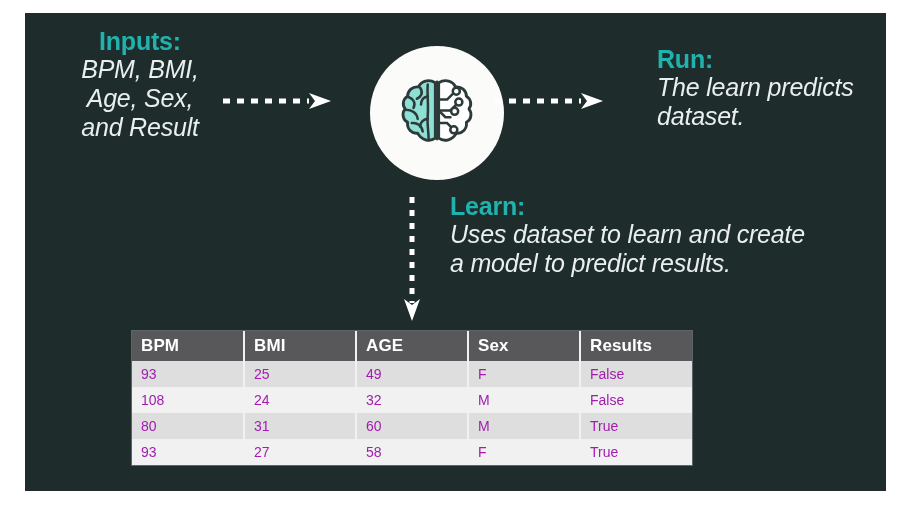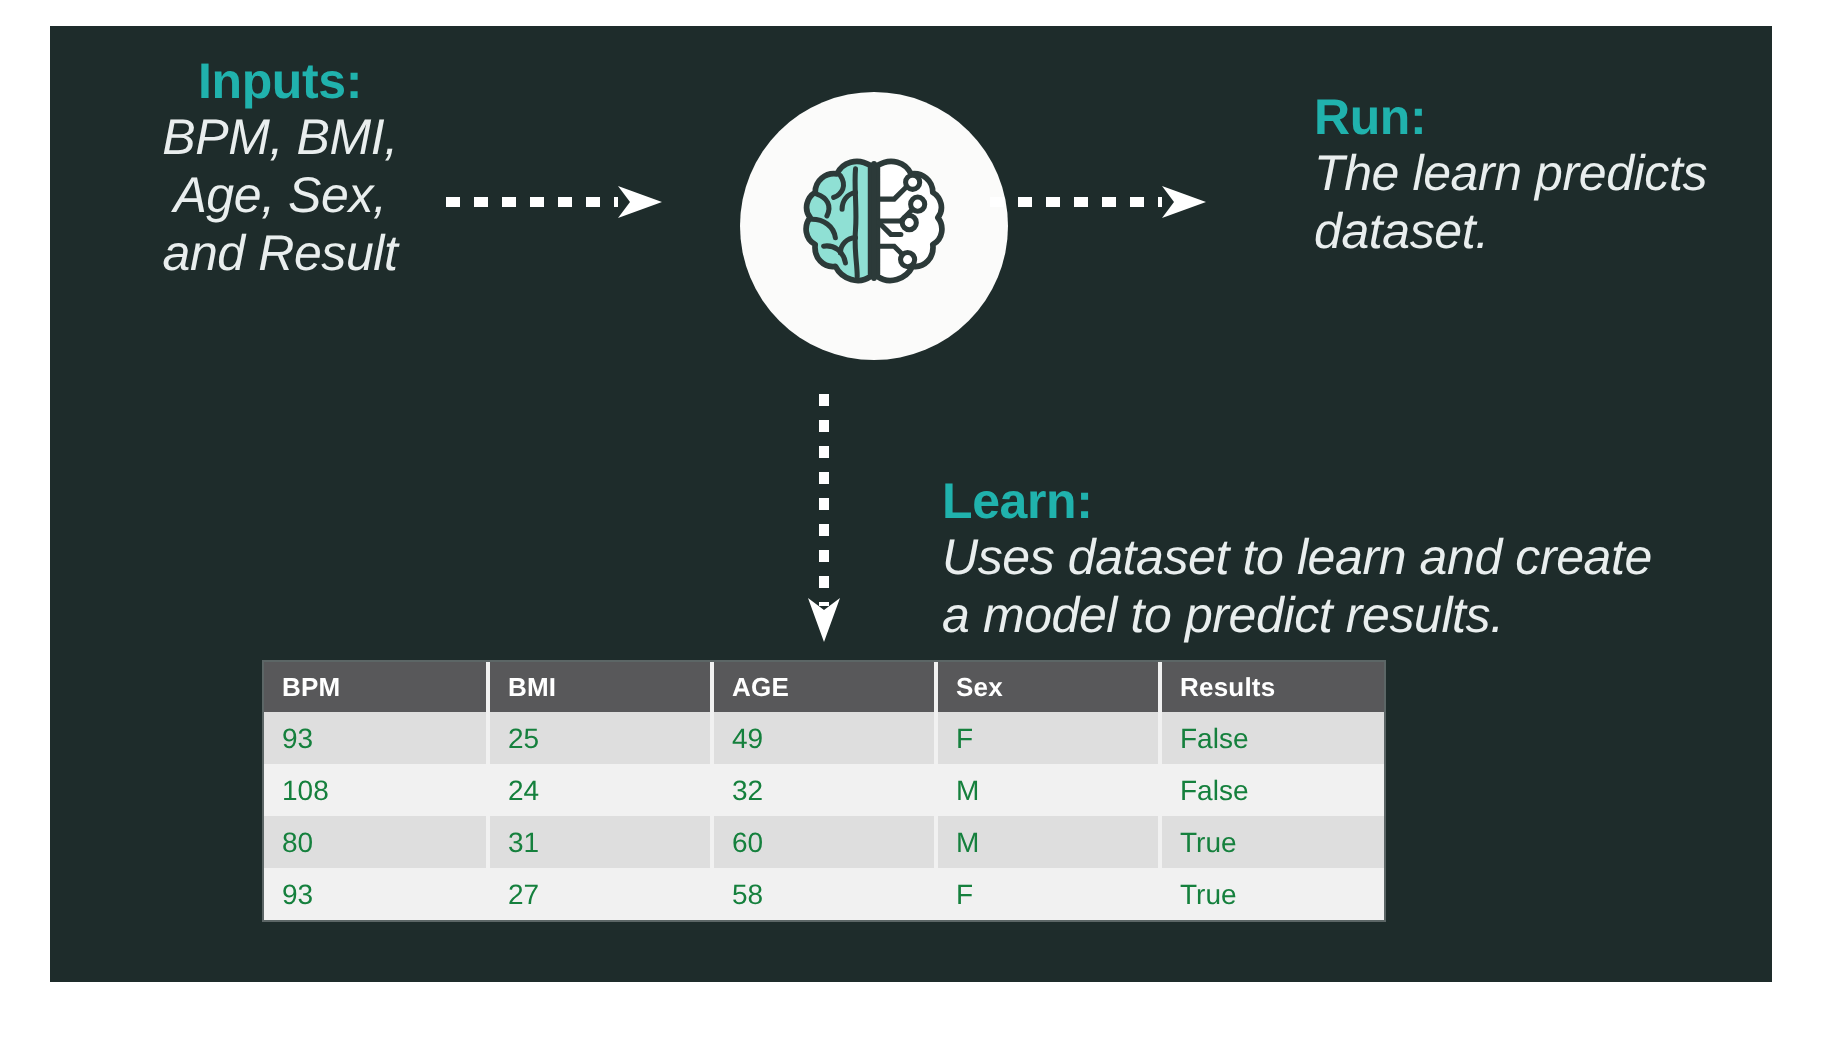--- a/index.html
+++ b/index.html
@@ -63,24 +63,23 @@
   #inputs-block .heading { text-align: center; }
   #inputs-block .body-text { text-align: center; }
 
   #run-block {
     left: 632px;
     top: 33px;
     width: 270px;
   }
 
   #learn-block {
-    left: 446px;
+    left: 425px;
     top: 180px;
     width: 450px;
-    margin-top: 45px;
   }
 
   
   .arrow-h {
     position: absolute;
     height: 20px;
   }
   .arrow-v {
     position: absolute;
     width: 20px;
@@ -109,30 +108,30 @@
     width: 560px;
     border-collapse: collapse;
     background: #f1f1f1;
     font-size: 13px;
     box-shadow: 0 0 0 1px rgba(255,255,255,0.28);
   }
   #data-table th {
     background: #58585a;
     color: #ffffff;
     font-weight: bold;
-    font-size: 13px;
+    font-size: 17px;
     text-align: left;
     padding: 5px 0 5px 9px;
     border-right: 2px solid #f1f1f1;
     letter-spacing: 0.1px;
     height: 14px;
   }
   #data-table th:last-child { border-right: none; }
   #data-table td {
-    color: #15803d;
+    color: #a21caf;
     font-size: 14px;
     text-align: left;
     padding: 5px 0 5px 9px;
     border-right: 2px solid #f1f1f1;
     height: 16px;
   }
   #data-table td:last-child { border-right: none; }
   #data-table tbody tr:nth-child(odd)  { background: #dedede; }
   #data-table tbody tr:nth-child(even) { background: #f1f1f1; }
   #data-table col.c { width: 112px; }

